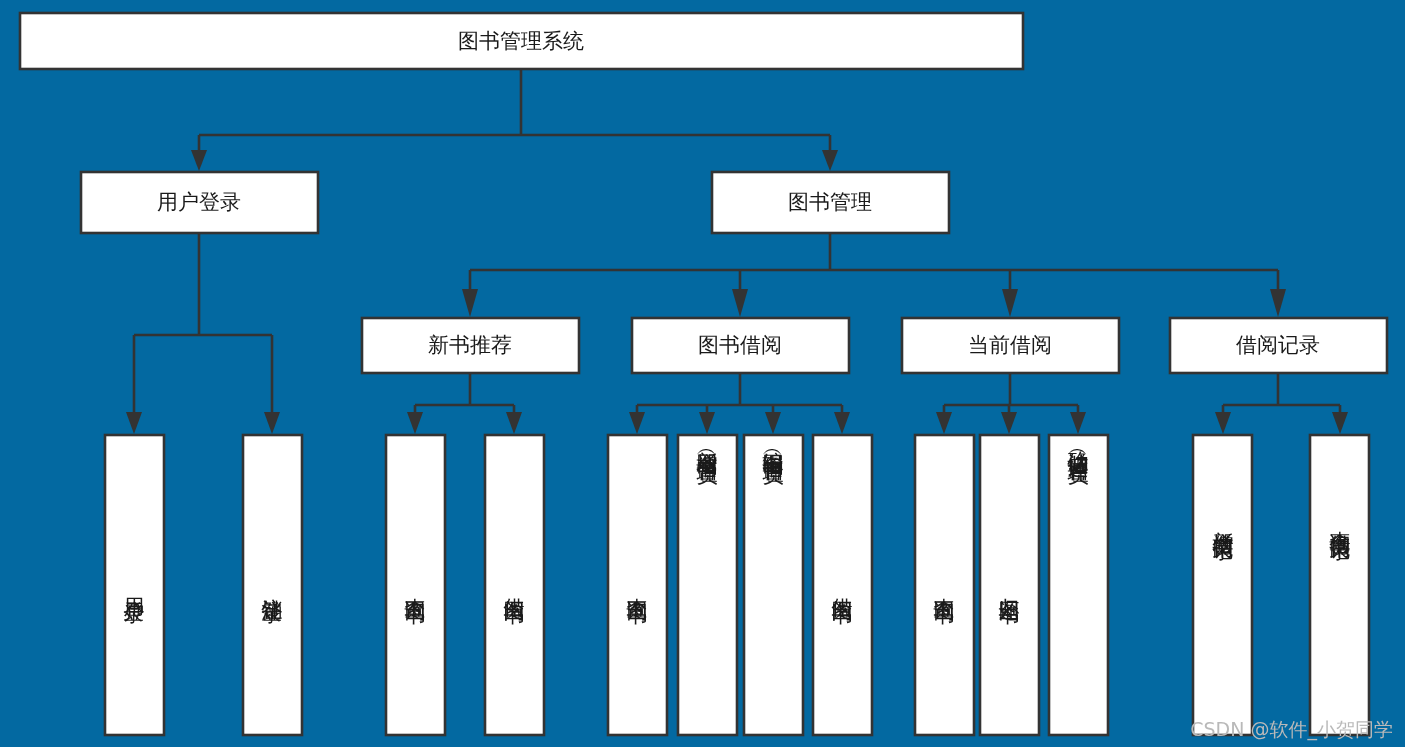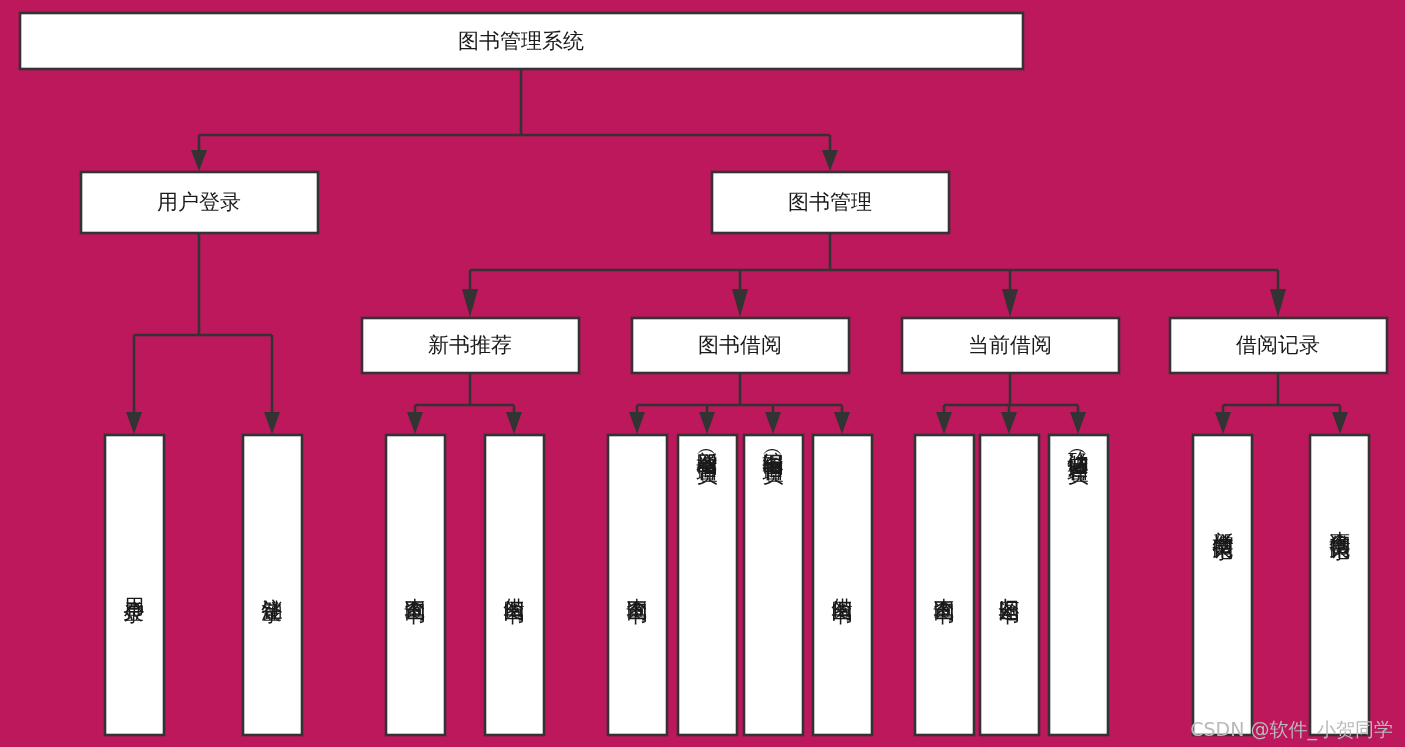--- a/index.html
+++ b/index.html
@@ -10,21 +10,21 @@
   body {
     width: 1405px;
     height: 747px;
     font-family: "DejaVu Sans", "Liberation Sans", sans-serif;
     overflow: hidden;
   }
   #diagram-root {
     position: relative;
     width: 1405px;
     height: 747px;
-    background: #be185d;
+    background: #0369a1;
   }
   svg#tree-svg {
     position: absolute;
     left: 0;
     top: 0;
     width: 1405px;
     height: 747px;
   }
   .node-box {
     fill: #ffffff;

